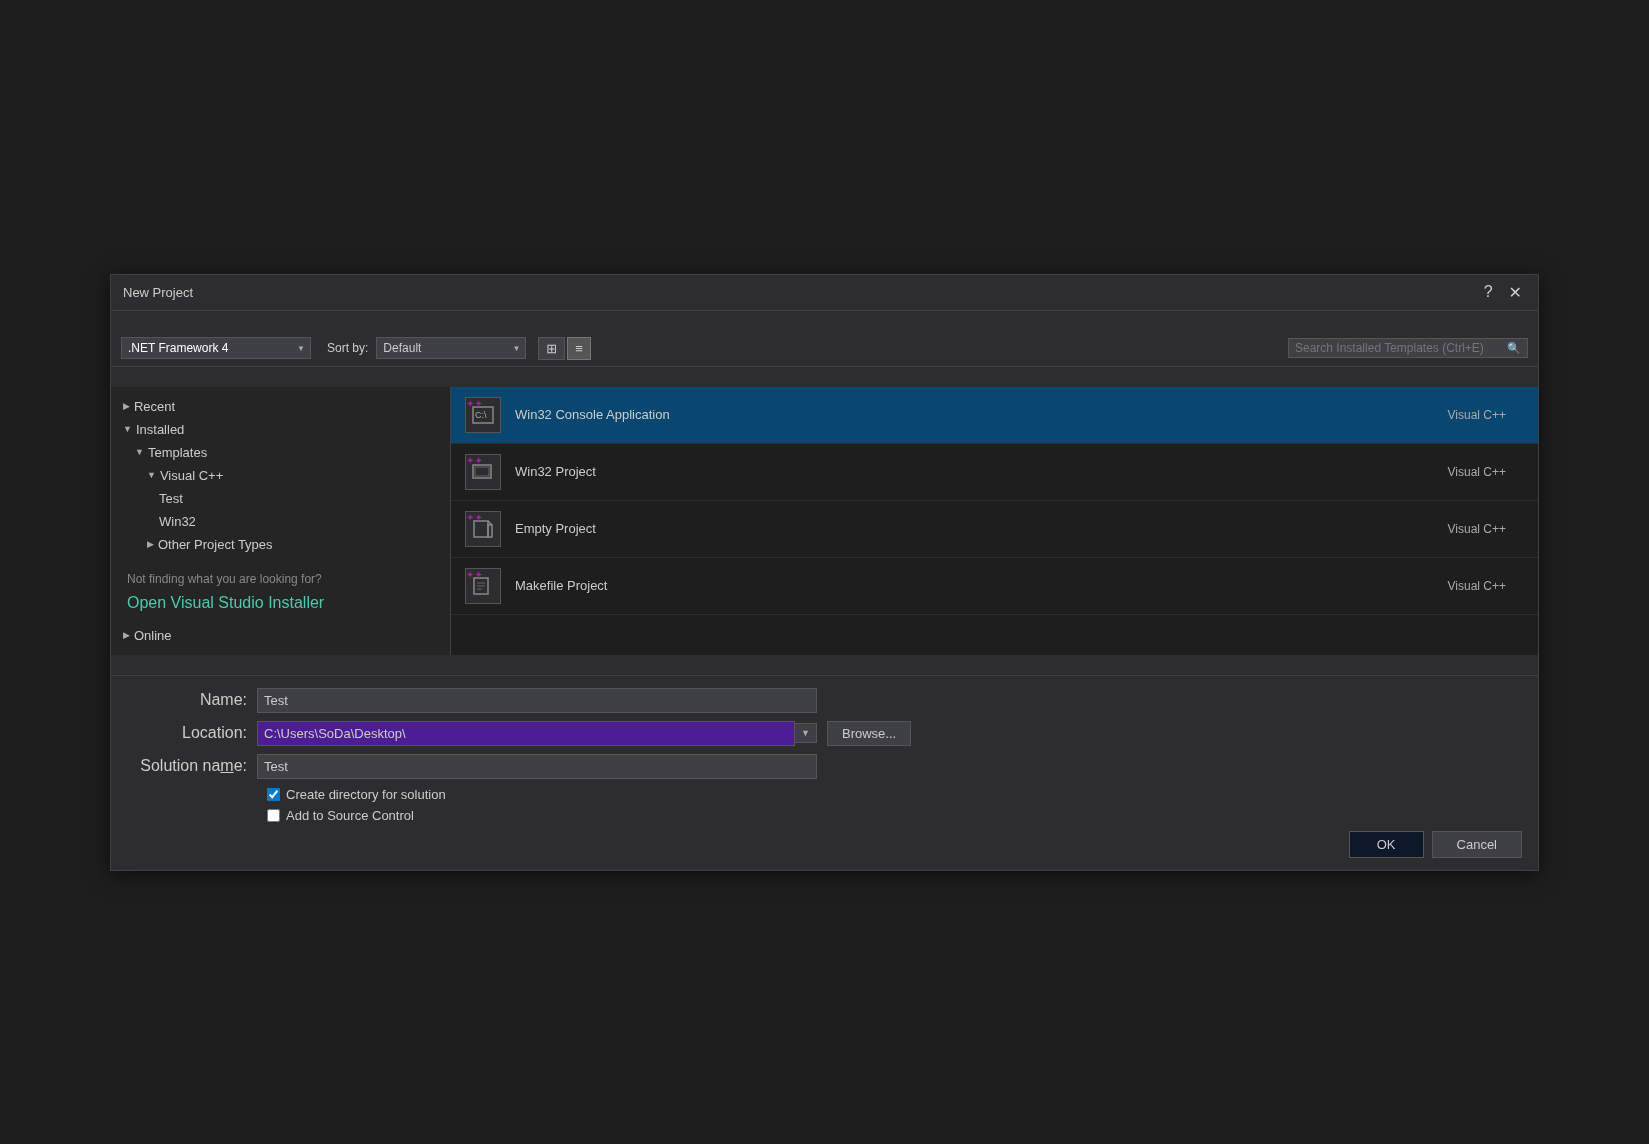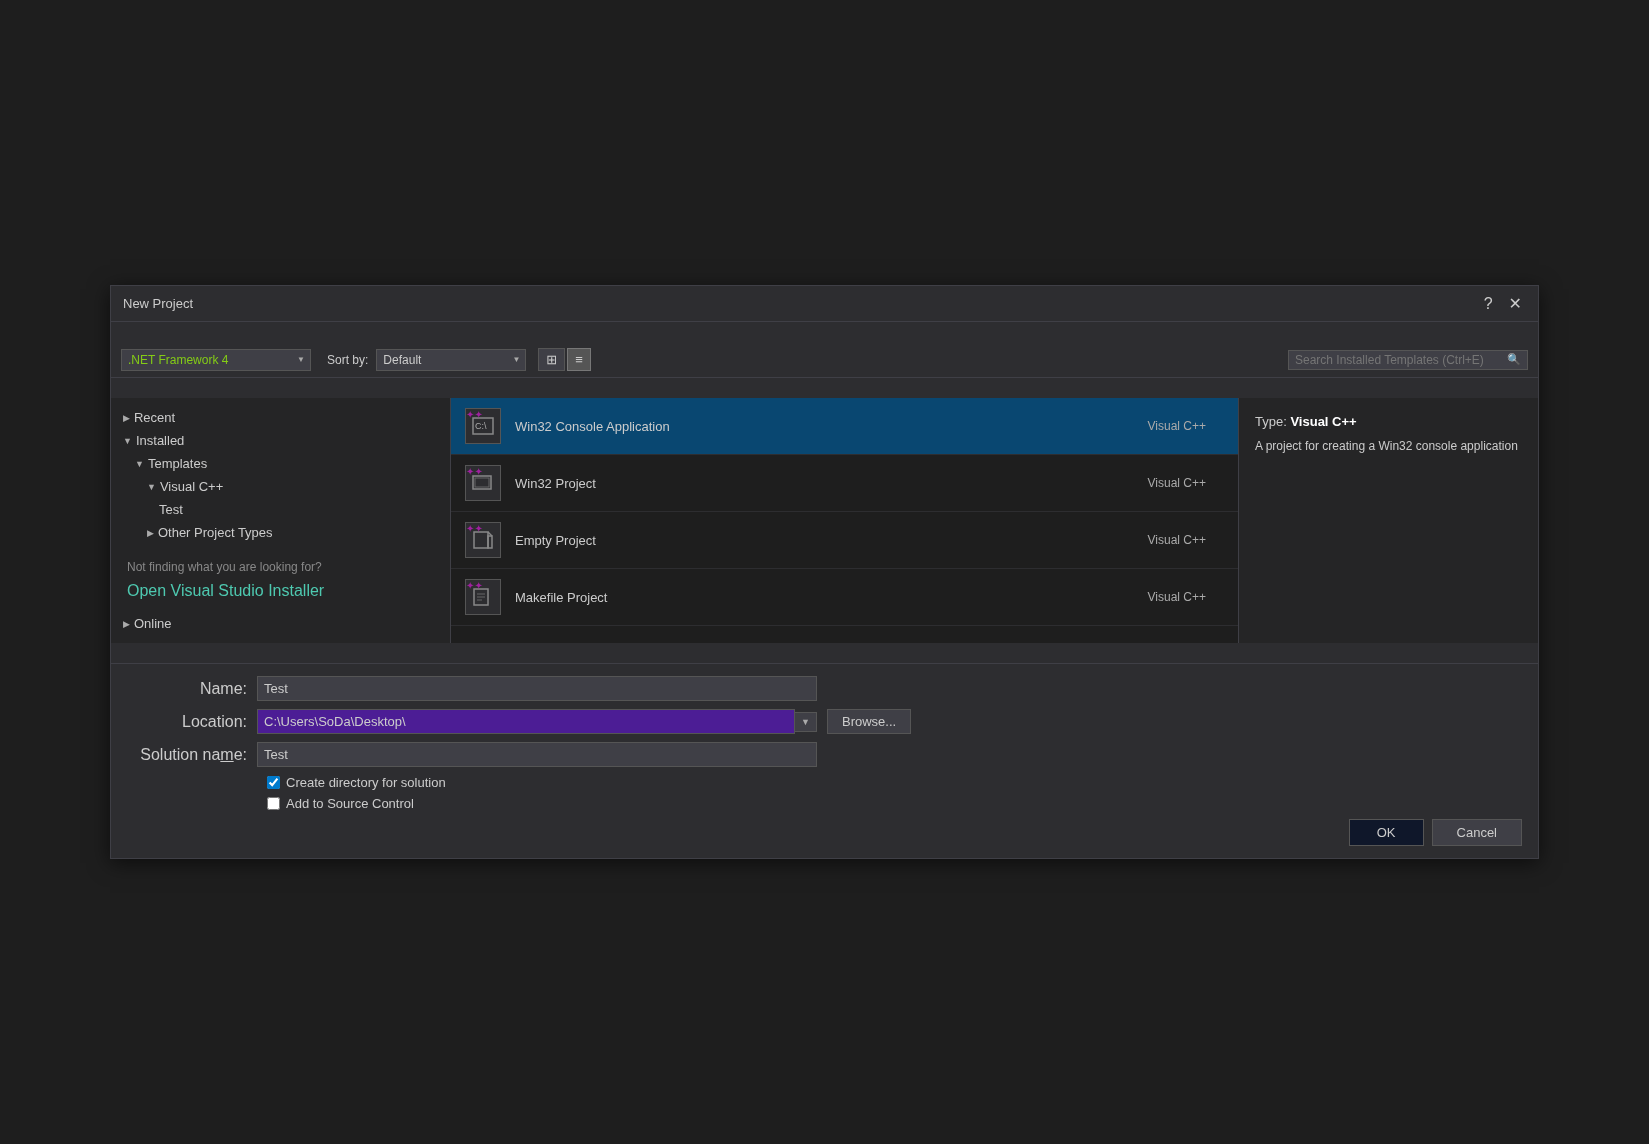--- a/index.html
+++ b/index.html
@@ -51,21 +51,21 @@
       background: #2d2d30;
       border-bottom: 1px solid #3f3f46;
       padding: 6px 10px;
       display: flex;
       align-items: center;
       gap: 8px;
     }
     .framework-select {
       background: #3f3f46;
       border: 1px solid #555;
-      color: #84cc16;
+      color: #ffffff;
       padding: 3px 6px;
       font-size: 12px;
       width: 190px;
       appearance: none;
       cursor: pointer;
     }
     .framework-select-wrapper {
       position: relative;
       display: inline-flex;
       align-items: center;
@@ -423,20 +423,23 @@
       <div class="sidebar-item indent-2">
         <span class="arrow">▼</span>
         <span>Visual C++</span>
       </div>
 
 
       <div class="sidebar-item indent-3">
         <span>Test</span>
       </div>
 
+      <div class="sidebar-item indent-3">
+        <span>Win32</span>
+      </div>
 
       <div class="sidebar-item indent-2">
         <span class="arrow">▶</span>
         <span>Other Project Types</span>
       </div>
 
       <div class="not-finding">Not finding what you are looking for?</div>
       <a class="open-installer-link" href="#">Open Visual Studio Installer</a>
 
       <div class="sidebar-item indent-0" style="margin-top: 8px;">
@@ -500,27 +503,20 @@
               <line x1="6" y1="12" x2="14" y2="12" stroke="#666" stroke-width="1"></line>
               <line x1="6" y1="15" x2="11" y2="15" stroke="#666" stroke-width="1"></line>
             </svg>
           </div>
         </div>
         <span class="project-name">Makefile Project</span>
         <span class="project-lang">Visual C++</span>
       </div>
     </div>
 
-    <div class="info-panel">
-      <div class="info-type-label">
-        <span>Type:</span>
-        <strong>Visual C++</strong>
-      </div>
-      <div class="info-description">A project for creating a Win32 console application</div>
-    </div>
   </div>
 
   <div class="bottom-section">
 
     <div class="form-row">
       <label class="form-label">Name:</label>
       <input type="text" class="form-input" value="Test" style="">
     </div>
 
     <div class="form-row location-row">

